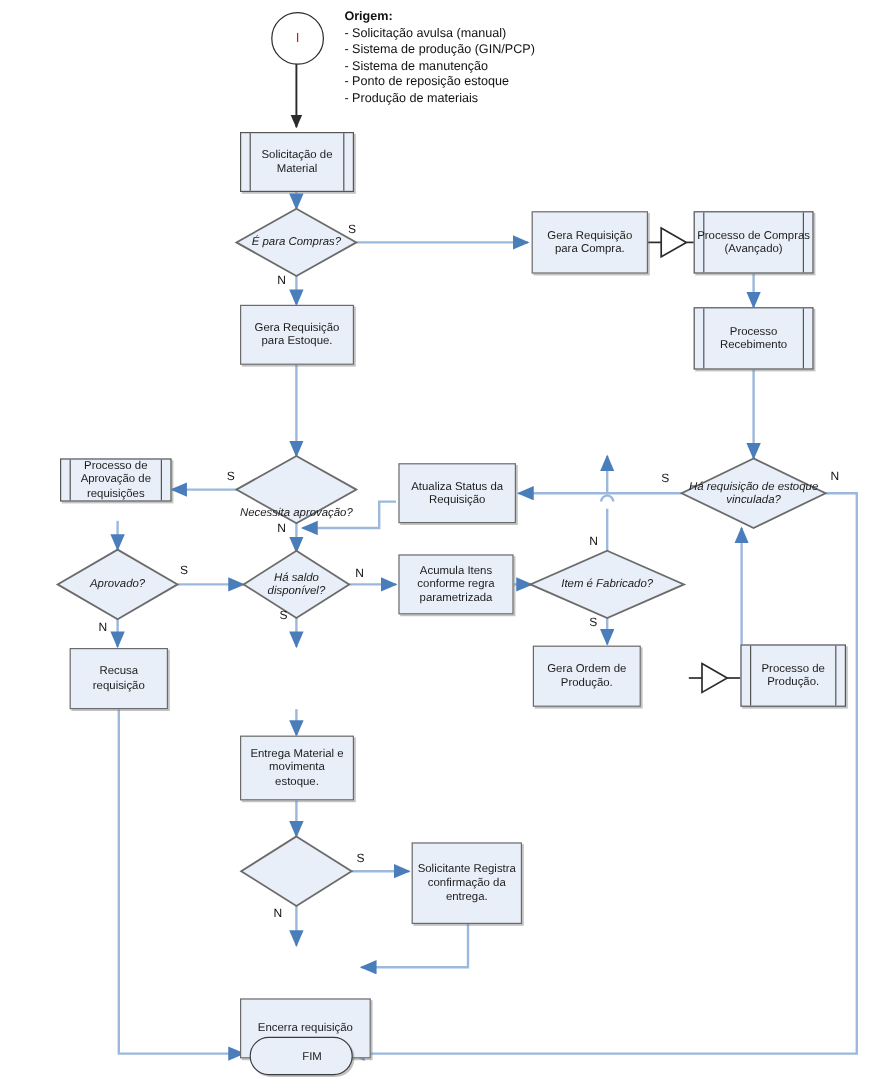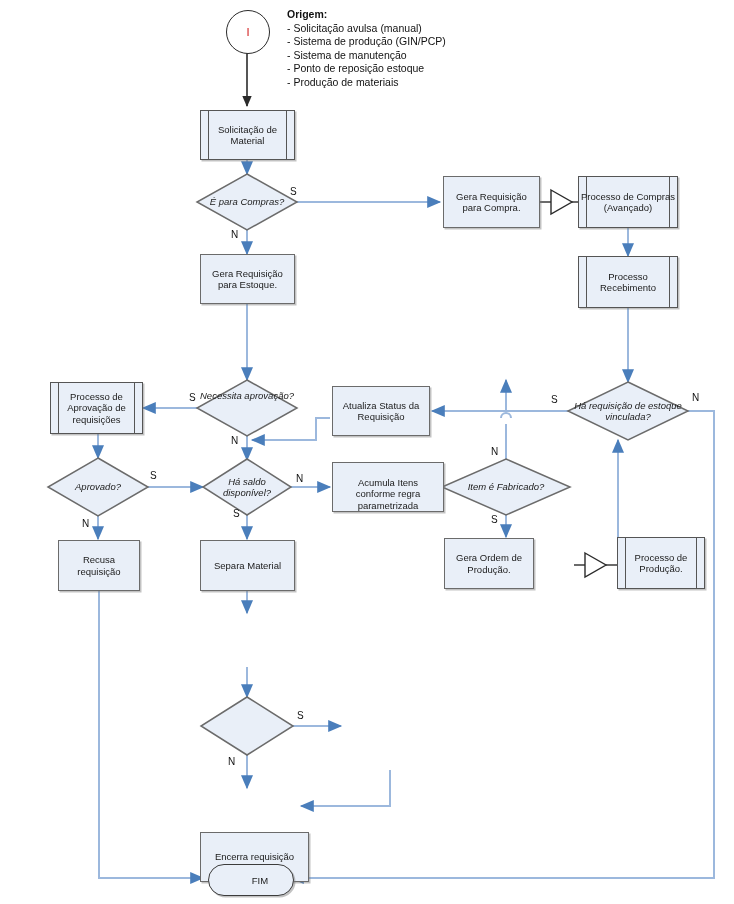--- a/index.html
+++ b/index.html
@@ -169,21 +169,21 @@
   </div>
 
   <div class="subproc" style="left:578px;top:256px;width:100px;height:52px;">
     <span class="bar l"></span>
     <span class="bar r"></span>
     <span class="inner">
         <span class="txt">Processo Recebimento</span>
       </span>
   </div>
 
-  <div class="subproc" style="left:50px;top:382px;width:93px;height:52px;">
+  <div class="subproc" style="left:50px;top:382px;width:93px;height:36px;">
     <span class="bar l"></span>
     <span class="bar r"></span>
     <span class="inner">
         <span class="txt">Processo de Aprovação de requisições</span>
       </span>
   </div>
 
   <div class="subproc" style="left:617px;top:537px;width:88px;height:52px;">
     <span class="bar l"></span>
     <span class="bar r"></span>
@@ -197,46 +197,49 @@
   </div>
 
   <div class="node proc" style="left:443px;top:176px;width:97px;height:52px;">
     <span class="txt">Gera Requisição para Compra.</span>
   </div>
 
   <div class="node proc" style="left:332px;top:386px;width:98px;height:50px;">
     <span class="txt">Atualiza Status da Requisição</span>
   </div>
 
-  <div class="node proc" style="left:332px;top:462px;width:112px;height:50px;align-items:flex-end;">
+  <div class="node proc" style="left:332px;top:462px;width:96px;height:50px;">
     <span class="txt">Acumula Itens conforme regra parametrizada</span>
   </div>
 
   <div class="node proc" style="left:58px;top:540px;width:82px;height:51px;">
     <span class="txt">Recusa requisição</span>
   </div>
 
-  <div class="node proc" style="left:200px;top:540px;width:95px;height:51px;">
-    <span class="txt">Separa Material</span>
-  </div>
-
+
+  <div class="node proc" style="left:200px;top:613px;width:95px;height:54px;">
+    <span class="txt">Entrega Material e movimenta estoque.</span>
+  </div>
 
   <div class="node proc" style="left:444px;top:538px;width:90px;height:51px;">
     <span class="txt">Gera Ordem de Produção.</span>
   </div>
 
+  <div class="node proc" style="left:343px;top:702px;width:92px;height:68px;">
+    <span class="txt">Solicitante Registra confirmação da entrega.</span>
+  </div>
 
   <div class="node proc" style="left:200px;top:832px;width:109px;height:50px;">
     <span class="txt">Encerra requisição</span>
   </div>
 
   <div class="diamond" style="left:197px;top:174px;width:100px;height:56px;">
     <span class="txt">É para Compras?</span>
   </div>
-  <div class="diamond" style="left:197px;top:368px;width:100px;height:56px;">
+  <div class="diamond" style="left:197px;top:400px;width:100px;height:56px;">
     <span class="txt">Necessita aprovação?</span>
   </div>
   <div class="diamond" style="left:48px;top:458px;width:100px;height:58px;">
     <span class="txt">Aprovado?</span>
   </div>
   <div class="diamond" style="left:203px;top:459px;width:88px;height:56px;">
     <span class="txt">Há saldo disponível?</span>
   </div>
   <div class="diamond" style="left:442px;top:459px;width:128px;height:56px;">
     <span class="txt">Item é Fabricado?</span>

